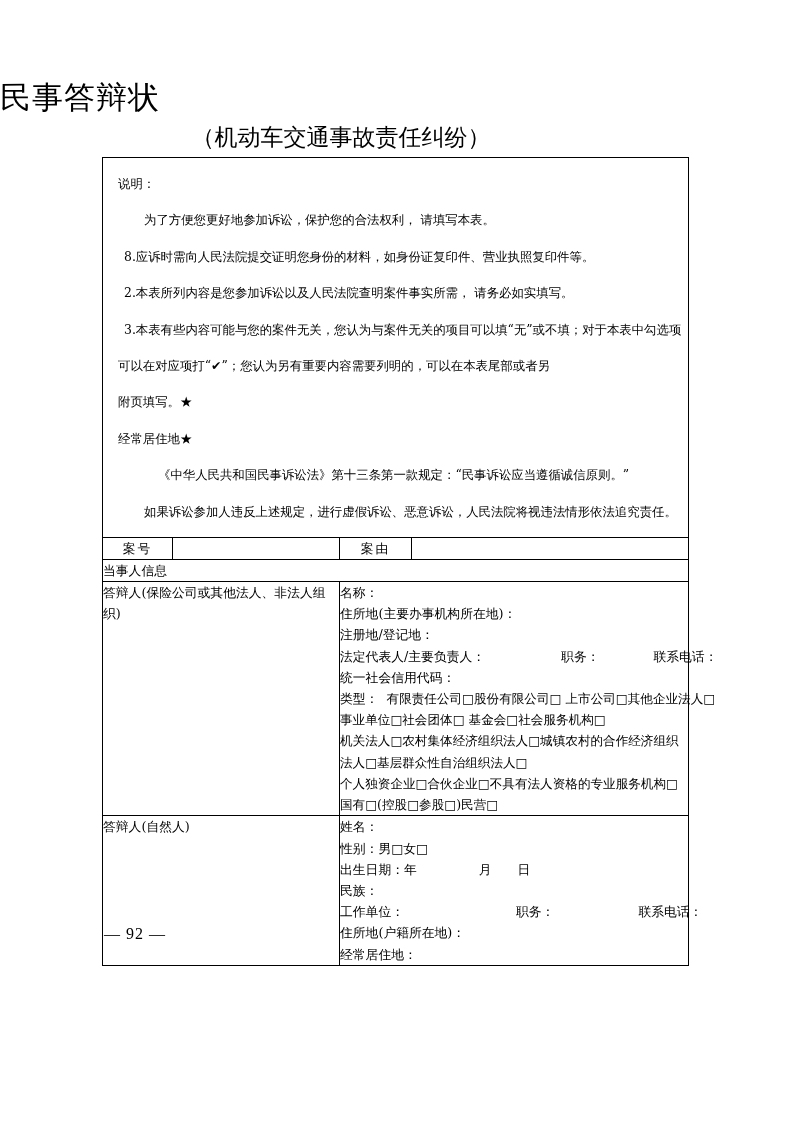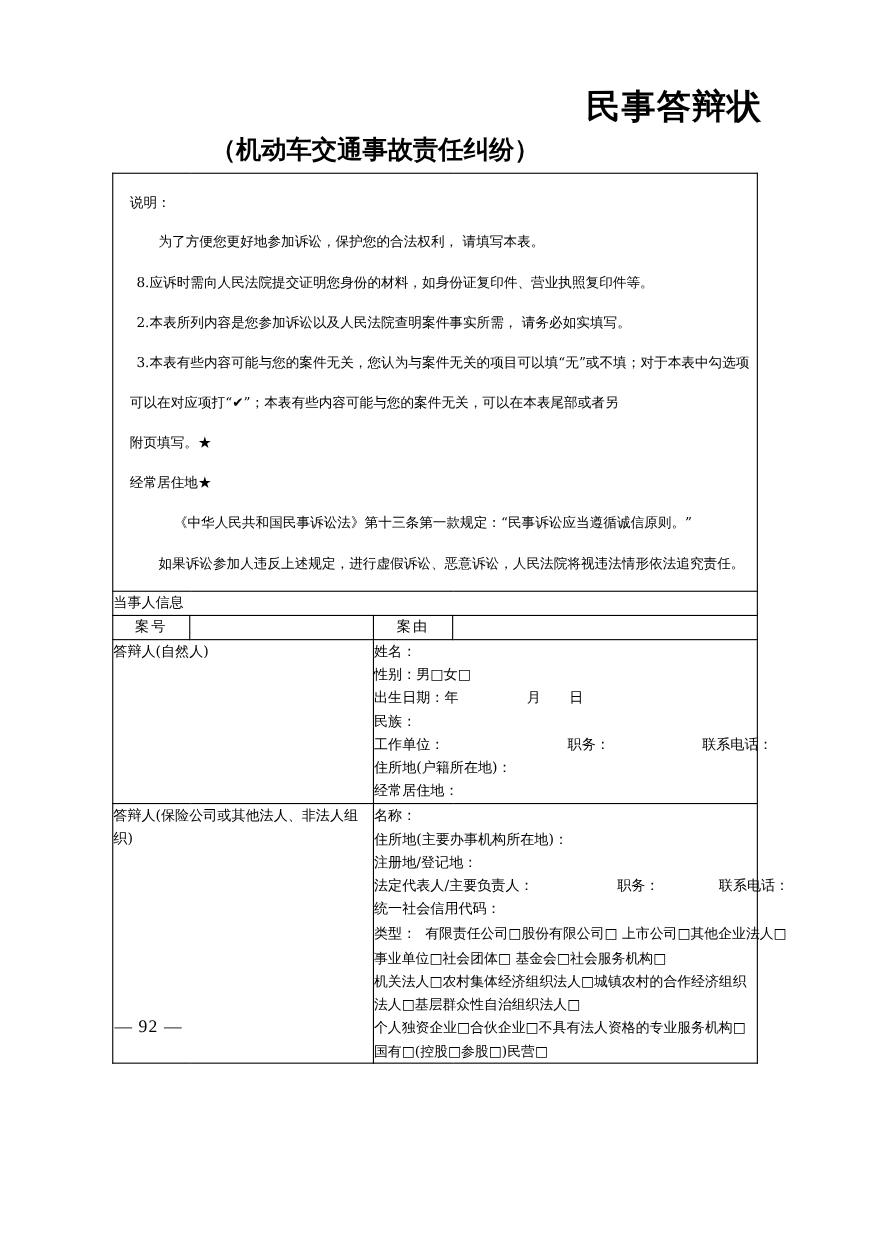--- a/index.html
+++ b/index.html
@@ -22,36 +22,36 @@
     width: 793px;
     height: 1122px;
   }
 
   
   .title-main {
     position: absolute;
     left: 0;
     top: 78px;
     width: 693px;
-    text-align: right;
+    text-align: left;
     font-size: 31px;
     line-height: 38px;
     letter-spacing: 1px;
-    font-weight: bold;
+    font-weight: normal;
     font-family: "DejaVu Serif", "Liberation Serif", serif;
   }
   .title-sub {
     position: absolute;
     left: 0;
     top: 122px;
     width: 682px;
     text-align: center;
     font-size: 23px;
     line-height: 30px;
-    font-weight: bold;
+    font-weight: normal;
   }
 
   
   .form-table {
     position: absolute;
     left: 102px;
     top: 157px;
     width: 586px;
     border-collapse: collapse;
     table-layout: fixed;
@@ -160,67 +160,67 @@
     </colgroup>
 
     <tbody>
         <tr>
       <td class="cell-instructions" colspan="4">
         <p>说明：</p>
         <p class="ind-1">为了方便您更好地参加诉讼，保护您的合法权利， 请填写本表。</p>
         <p class="ind-half">8.应诉时需向人民法院提交证明您身份的材料，如身份证复印件、营业执照复印件等。</p>
         <p class="ind-half">2.本表所列内容是您参加诉讼以及人民法院查明案件事实所需， 请务必如实填写。</p>
         <p class="ind-half">3.本表有些内容可能与您的案件无关，您认为与案件无关的项目可以填“无”或不填；对于本表中勾选项</p>
-        <p>可以在对应项打“✔”；本表有些内容可能与您的案件无关，可以在本表尾部或者另</p>
+        <p>可以在对应项打“✔”；您认为另有重要内容需要列明的，可以在本表尾部或者另</p>
         <p>附页填写。★</p>
         <p>经常居住地★</p>
         <p class="ind-2">《中华人民共和国民事诉讼法》第十三条第一款规定：“民事诉讼应当遵循诚信原则。”</p>
         <p class="ind-1">如果诉讼参加人违反上述规定，进行虚假诉讼、恶意诉讼，人民法院将视违法情形依法追究责任。</p>
       </td>
     </tr>
 
     <tr>
-      <td class="cell-banner" colspan="4">当事人信息</td>
-    </tr>
-
-    <tr>
       <td class="cell-label-center">案号</td>
       <td class="cell-blank"></td>
       <td class="cell-label-center">案由</td>
       <td class="cell-blank"></td>
     </tr>
 
     <tr>
-      <td class="cell-rowlabel" colspan="2">答辩人(自然人)</td>
-      <td class="cell-fields" colspan="2">
-        <p class="line">姓名：</p>
-        <p class="line">性别：男□女□</p>
-        <p class="line"><span>出生日期：年</span><span class="sp-c"></span><span>月</span><span class="sp-d"></span><span>日</span></p>
-        <p class="line">民族：</p>
-        <p class="line"><span>工作单位：</span><span class="sp-a"></span><span>职务：</span><span class="sp-b"></span><span>联系电话：</span></p>
-        <p class="line">住所地(户籍所在地)：</p>
-        <p class="line">经常居住地：</p>
-      </td>
+      <td class="cell-banner" colspan="4">当事人信息</td>
     </tr>
 
     <tr>
       <td class="cell-rowlabel-top" colspan="2">答辩人(保险公司或其他法人、非法人组织)</td>
       <td class="cell-fields" colspan="2">
         <p class="line">名称：</p>
         <p class="line">住所地(主要办事机构所在地)：</p>
         <p class="line">注册地/登记地：</p>
         <p class="line"><span>法定代表人/主要负责人：</span><span class="sp-e"></span><span>职务：</span><span class="sp-f"></span><span>联系电话：</span></p>
         <p class="line">统一社会信用代码：</p>
         <p class="line"><span>类型：</span>&nbsp;&nbsp;<span class="box">有限责任公司□股份有限公司□ 上市公司□其他企业法人□</span></p>
         <p class="line box">事业单位□社会团体□ 基金会□社会服务机构□</p>
         <p class="line wrap box">机关法人□农村集体经济组织法人□城镇农村的合作经济组织法人□基层群众性自治组织法人□</p>
         <p class="line box">个人独资企业□合伙企业□不具有法人资格的专业服务机构□</p>
         <p class="line box">国有□(控股□参股□)民营□</p>
       </td>
     </tr>
 
+    <tr>
+      <td class="cell-rowlabel" colspan="2">答辩人(自然人)</td>
+      <td class="cell-fields" colspan="2">
+        <p class="line">姓名：</p>
+        <p class="line">性别：男□女□</p>
+        <p class="line"><span>出生日期：年</span><span class="sp-c"></span><span>月</span><span class="sp-d"></span><span>日</span></p>
+        <p class="line">民族：</p>
+        <p class="line"><span>工作单位：</span><span class="sp-a"></span><span>职务：</span><span class="sp-b"></span><span>联系电话：</span></p>
+        <p class="line">住所地(户籍所在地)：</p>
+        <p class="line">经常居住地：</p>
+      </td>
+    </tr>
+
 
   </tbody>
     </table>
 
   <div class="page-number">— 92 —</div>
 
 </div>
 
 </body></html>

